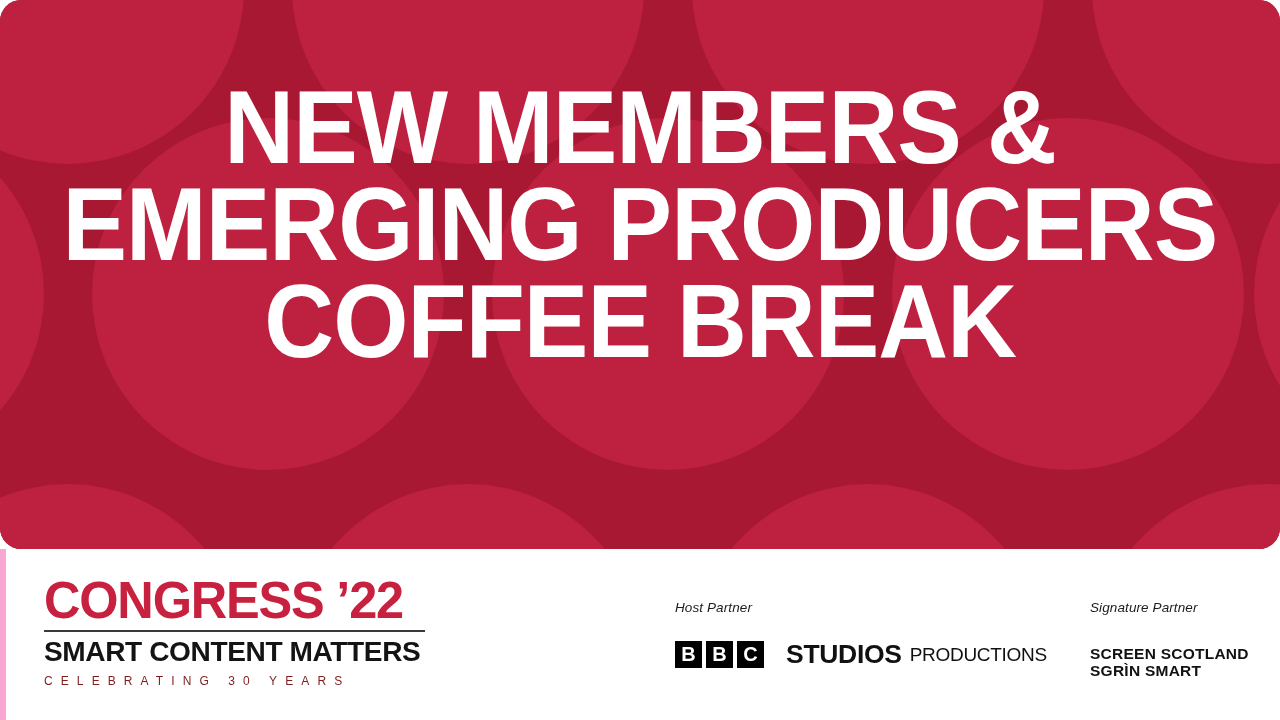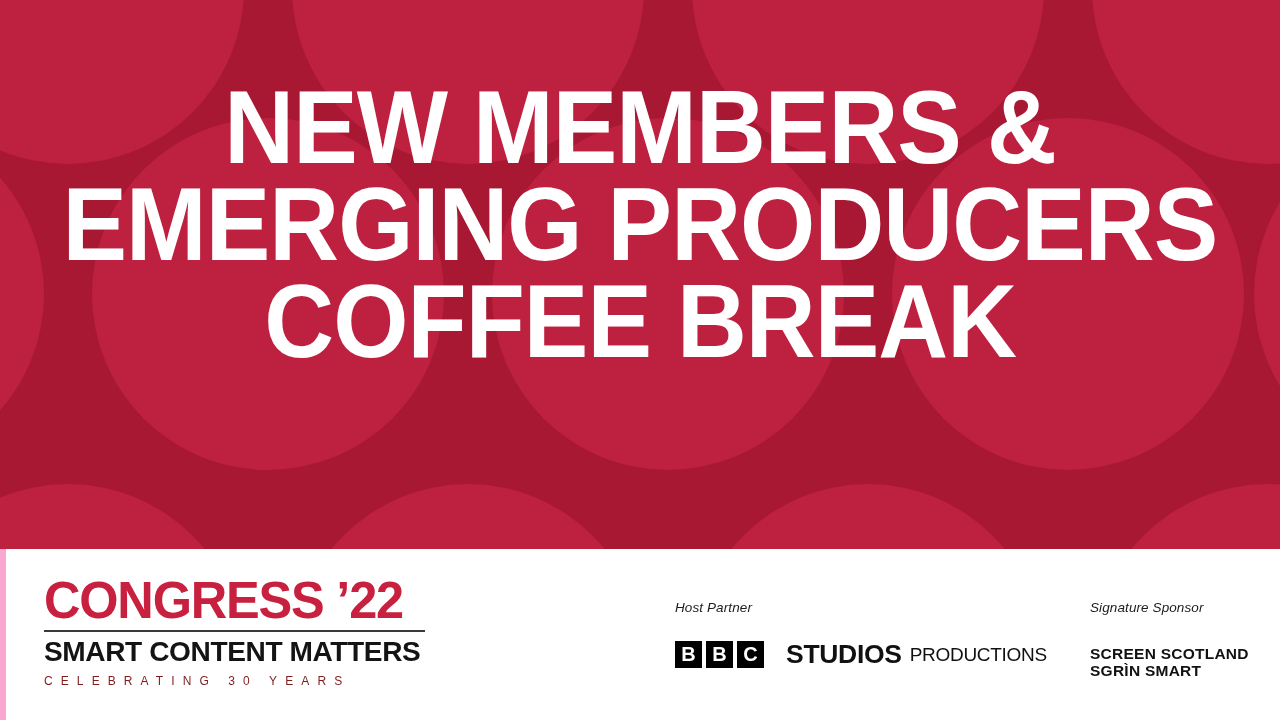--- a/index.html
+++ b/index.html
@@ -22,20 +22,21 @@
   }
 
   
   .stage {
     position:absolute;
     left:0; top:0;
     width:1280px;
     height:549px;
     background:#A81833;
     overflow:hidden;
+    border-radius:21px;
   }
 
   .pattern {
     position:absolute;
     left:0; top:0;
     width:1280px;
     height:549px;
     pointer-events:none;
   }
 
@@ -240,21 +241,21 @@
           <div class="bbc-box">B</div>
           <div class="bbc-box">B</div>
           <div class="bbc-box">C</div>
         </div>
         <div class="bbc-studios">STUDIOS</div>
         <div class="bbc-productions">PRODUCTIONS</div>
       </div>
     </div>
 
     <div class="sponsor" id="sponsor-signature">
-      <div class="sponsor-label">Signature Sponsor</div>
+      <div class="sponsor-label">Signature Partner</div>
       <div class="ss-lockup">
         <div>SCREEN SCOTLAND</div>
         <div>SGRÌN SMART</div>
       </div>
     </div>
 
   </div>
 </div>
 
 </body></html>

